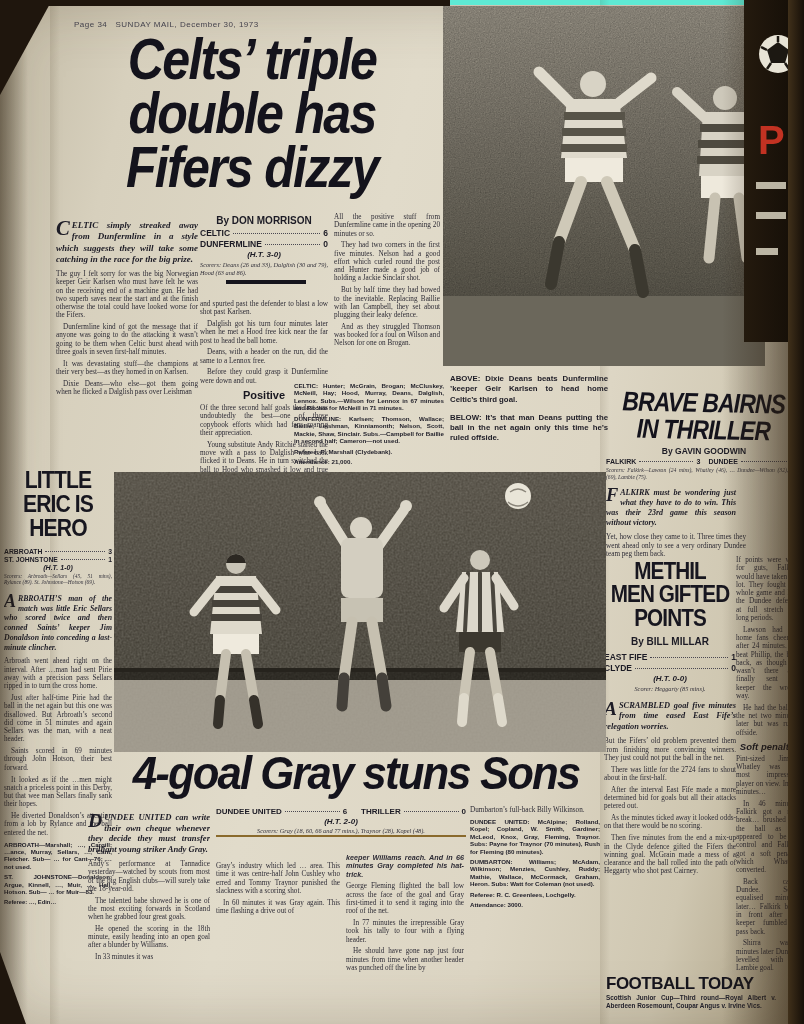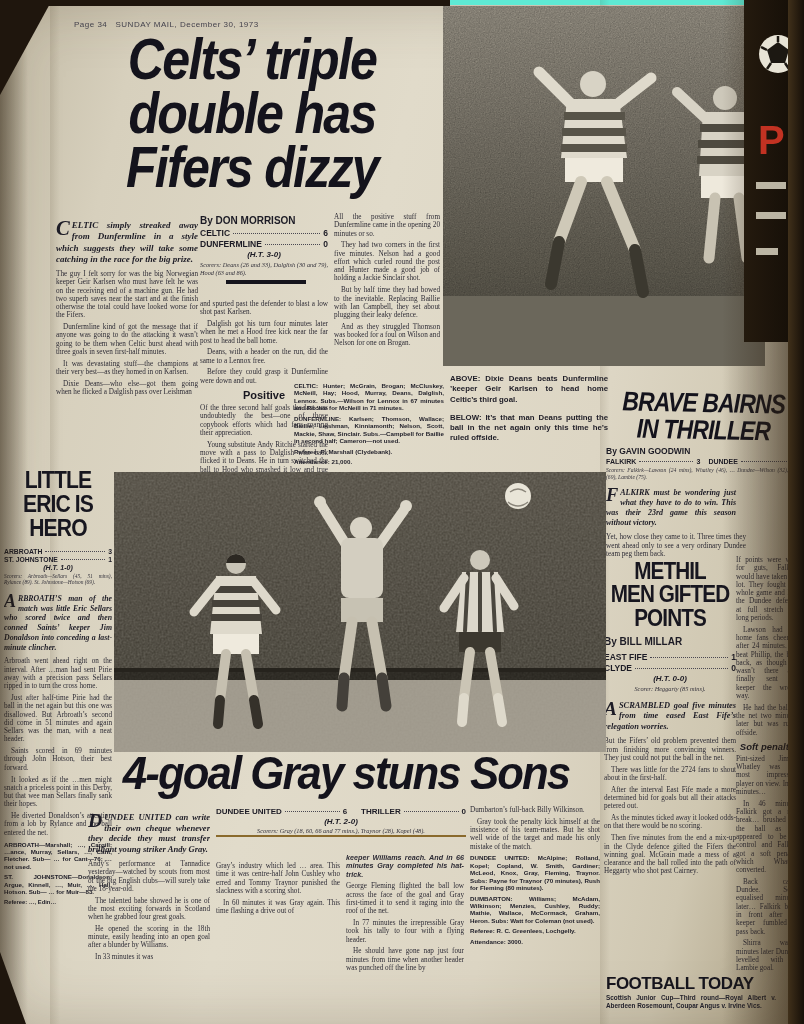--- a/index.html
+++ b/index.html
@@ -10,21 +10,21 @@
          box-shadow:inset 0 0 60px rgba(70,55,30,.25);}
   .crease{position:absolute;top:0;height:1024px;width:10px;
          background:linear-gradient(to right,rgba(60,45,20,.12),rgba(255,255,255,0));}
   
   .hl{font-family:"Liberation Sans",sans-serif;font-weight:bold;font-style:italic;
       color:#14131c;text-align:center;letter-spacing:-2px;}
   .hl-xl{font-size:57px;line-height:.95;transform:scaleX(.88);transform-origin:center top;}
   .hl-cond{font-family:"Liberation Sans",sans-serif;font-weight:bold;font-style:normal;
       color:#17161f;text-align:center;letter-spacing:-1px;}
   .byline{font-family:"Liberation Sans",sans-serif;font-weight:bold;font-size:10px;
-      text-align:left;color:#1c1b25;margin:2px 0;}
+      text-align:center;color:#1c1b25;margin:2px 0;}
   .bp{font-size:7.2px;line-height:1.15;text-align:justify;margin:0 0 3.5px;text-indent:7px;color:#2d2b35;}
   .bp:first-child{text-indent:0;}
   .intro{font-family:Liberation Serif, serif;font-weight:bold;font-style:italic;
       font-size:9px;line-height:1.25;color:#1d1c26;text-align:justify;margin:8px 0 5px;}
   .dc::first-letter{font-size:2.3em;line-height:.75;float:left;margin:1px 2px 0 0;}
   .score-row{display:flex;align-items:baseline;font-family:"Liberation Sans",sans-serif;
       font-weight:bold;font-size:8.5px;color:#1c1b25;margin:1px 0;}
   .ld{flex:1;border-bottom:1.5px dotted #4a4852;margin:0 3px;transform:translateY(-2px);}
   .ht{font-family:"Liberation Sans",sans-serif;font-weight:bold;font-size:8px;text-align:center;color:#1c1b25;font-style:italic;}
   .scorers{font-size:6.3px;line-height:1.2;font-style:italic;text-align:justify;color:#33313b;margin:2px 0;}
@@ -359,21 +359,21 @@
         <line x1="382" y1="106" x2="400" y2="134" stroke="#ddd8cb" stroke-width="9"></line>
         <rect x="345" y="160" width="42" height="20" fill="#3c382f"></rect>
         <line x1="356" y1="180" x2="350" y2="226" stroke="#cbc5b5" stroke-width="10"></line>
         <line x1="376" y1="180" x2="384" y2="226" stroke="#cbc5b5" stroke-width="10"></line>
         <line x1="350" y1="226" x2="348" y2="250" stroke="#ded9cb" stroke-width="10"></line>
         <line x1="384" y1="226" x2="388" y2="250" stroke="#ded9cb" stroke-width="10"></line>
       </g>
     </svg>
   </div>
 
-  <div class="abs" style="left:86px;top:750px;width:520px">
+  <div class="abs" style="left:96px;top:750px;width:520px">
     <div class="hl" style="font-size:46px;line-height:1;transform:scaleX(.95);transform-origin:center top">4-goal Gray stuns Sons</div>
   </div>
 
   <div class="abs clip" style="left:88px;top:804px;width:122px;height:220px">
     <div class="intro dc" style="font-size:8.6px">DUNDEE UNITED can write their own cheque whenever they decide they must transfer brilliant young striker Andy Gray.</div>
     <div>
         <p class="bp">Andy’s performance at Tannadice yesterday—watched by scouts from most of the big English clubs—will surely take the 18-year-old.</p>
         <p class="bp">The talented babe showed he is one of the most exciting forwards in Scotland when he grabbed four great goals.</p>
         <p class="bp">He opened the scoring in the 18th minute, easily heading into an open goal after a blunder by Williams.</p>
         <p class="bp">In 33 minutes it was</p>
@@ -406,21 +406,20 @@
     <div>
         <p class="bp">George Fleming flighted the ball low across the face of the goal and Gray first-timed it to send it raging into the roof of the net.</p>
         <p class="bp">In 77 minutes the irrepressible Gray took his tally to four with a flying header.</p>
         <p class="bp">He should have gone nap just four minutes from time when another header was punched off the line by</p>
       </div>
   </div>
 
   <div class="abs clip" style="left:470px;top:806px;width:130px;height:218px">
     <div style="font-size:7.4px">
         <p class="bp">Dumbarton’s full-back Billy Wilkinson.</p>
-        <p class="bp">Gray took the penalty kick himself at the insistence of his team-mates. But he shot well wide of the target and made his only mistake of the match.</p>
       </div>
     <div>
         <p class="teamp">DUNDEE UNITED: McAlpine; Rolland, Kopel; Copland, W. Smith, Gardiner; McLeod, Knox, Gray, Fleming, Traynor. Subs: Payne for Traynor (70 minutes), Rush for Fleming (80 minutes).</p>
         <p class="teamp">DUMBARTON: Williams; McAdam, Wilkinson; Menzies, Cushley, Ruddy; Mathie, Wallace, McCormack, Graham, Heron. Subs: Watt for Coleman (not used).</p>
       </div>
     <p class="teamp">Referee: R. C. Greenlees, Lochgelly.</p>
     <p class="teamp">Attendance: 3000.</p>
   </div>
 
   <div class="curl"></div>

